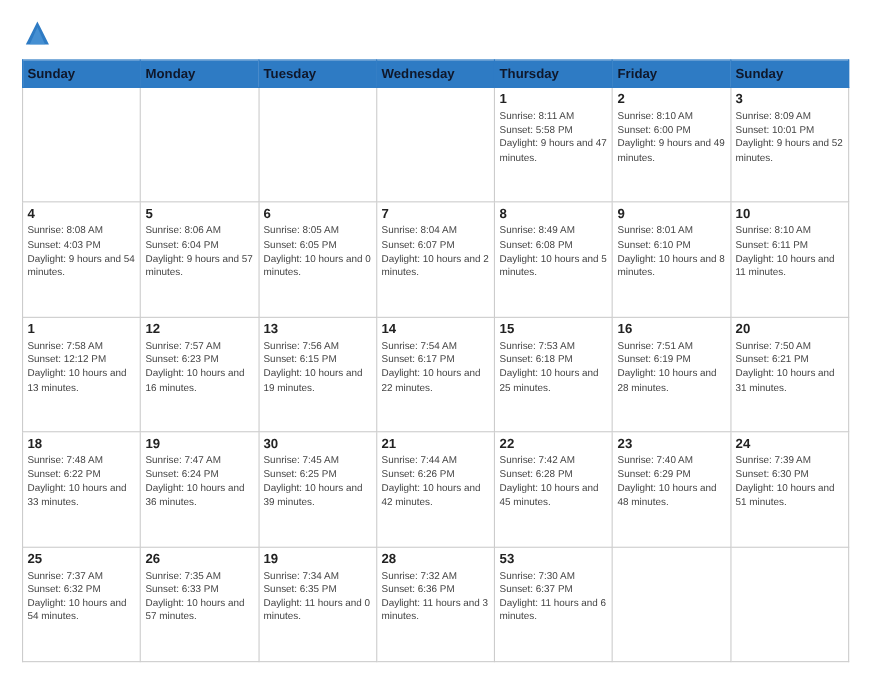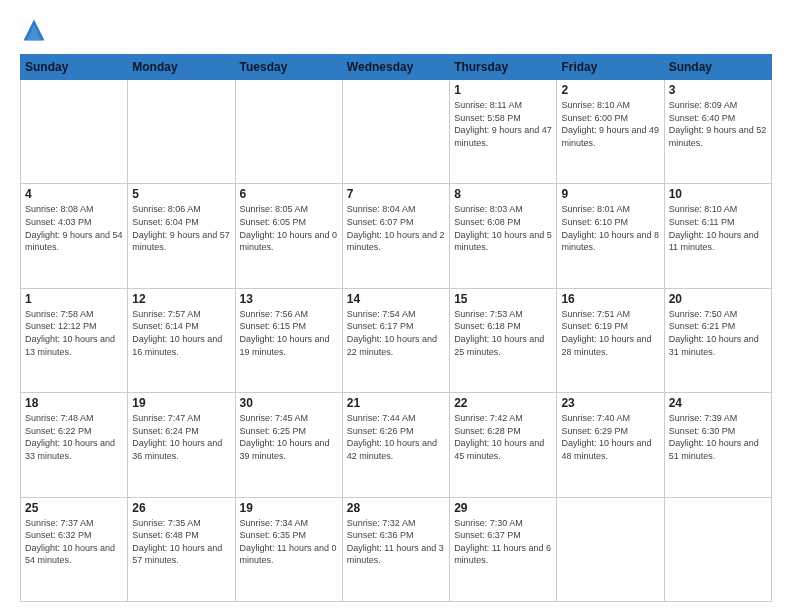--- a/index.html
+++ b/index.html
@@ -140,21 +140,21 @@
           </td>
           <td>
             <span class="day-number">2</span>
             <div class="day-info">Sunrise: 8:10 AM
 Sunset: 6:00 PM
 Daylight: 9 hours and 49 minutes.</div>
           </td>
           <td>
             <span class="day-number">3</span>
             <div class="day-info">Sunrise: 8:09 AM
-Sunset: 6:40 PM
+Sunset: 10:01 PM
 Daylight: 9 hours and 52 minutes.</div>
           </td>
         </tr>
         <tr>
           <td>
             <span class="day-number">4</span>
             <div class="day-info">Sunrise: 8:08 AM
 Sunset: 4:03 PM
 Daylight: 9 hours and 54 minutes.</div>
           </td>
@@ -171,21 +171,21 @@
 Daylight: 10 hours and 0 minutes.</div>
           </td>
           <td>
             <span class="day-number">7</span>
             <div class="day-info">Sunrise: 8:04 AM
 Sunset: 6:07 PM
 Daylight: 10 hours and 2 minutes.</div>
           </td>
           <td>
             <span class="day-number">8</span>
-            <div class="day-info">Sunrise: 8:03 AM
+            <div class="day-info">Sunrise: 8:49 AM
 Sunset: 6:08 PM
 Daylight: 10 hours and 5 minutes.</div>
           </td>
           <td>
             <span class="day-number">9</span>
             <div class="day-info">Sunrise: 8:01 AM
 Sunset: 6:10 PM
 Daylight: 10 hours and 8 minutes.</div>
           </td>
           <td>
@@ -198,21 +198,21 @@
         <tr>
           <td>
             <span class="day-number">1</span>
             <div class="day-info">Sunrise: 7:58 AM
 Sunset: 12:12 PM
 Daylight: 10 hours and 13 minutes.</div>
           </td>
           <td>
             <span class="day-number">12</span>
             <div class="day-info">Sunrise: 7:57 AM
-Sunset: 6:14 PM
+Sunset: 6:23 PM
 Daylight: 10 hours and 16 minutes.</div>
           </td>
           <td>
             <span class="day-number">13</span>
             <div class="day-info">Sunrise: 7:56 AM
 Sunset: 6:15 PM
 Daylight: 10 hours and 19 minutes.</div>
           </td>
           <td>
             <span class="day-number">14</span>
@@ -286,37 +286,37 @@
         <tr>
           <td>
             <span class="day-number">25</span>
             <div class="day-info">Sunrise: 7:37 AM
 Sunset: 6:32 PM
 Daylight: 10 hours and 54 minutes.</div>
           </td>
           <td>
             <span class="day-number">26</span>
             <div class="day-info">Sunrise: 7:35 AM
-Sunset: 6:48 PM
+Sunset: 6:33 PM
 Daylight: 10 hours and 57 minutes.</div>
           </td>
           <td>
             <span class="day-number">19</span>
             <div class="day-info">Sunrise: 7:34 AM
 Sunset: 6:35 PM
 Daylight: 11 hours and 0 minutes.</div>
           </td>
           <td>
             <span class="day-number">28</span>
             <div class="day-info">Sunrise: 7:32 AM
 Sunset: 6:36 PM
 Daylight: 11 hours and 3 minutes.</div>
           </td>
           <td>
-            <span class="day-number">29</span>
+            <span class="day-number">53</span>
             <div class="day-info">Sunrise: 7:30 AM
 Sunset: 6:37 PM
 Daylight: 11 hours and 6 minutes.</div>
           </td>
           <td></td>
           <td></td>
         </tr>
       </tbody>
   </table>
 </div>

